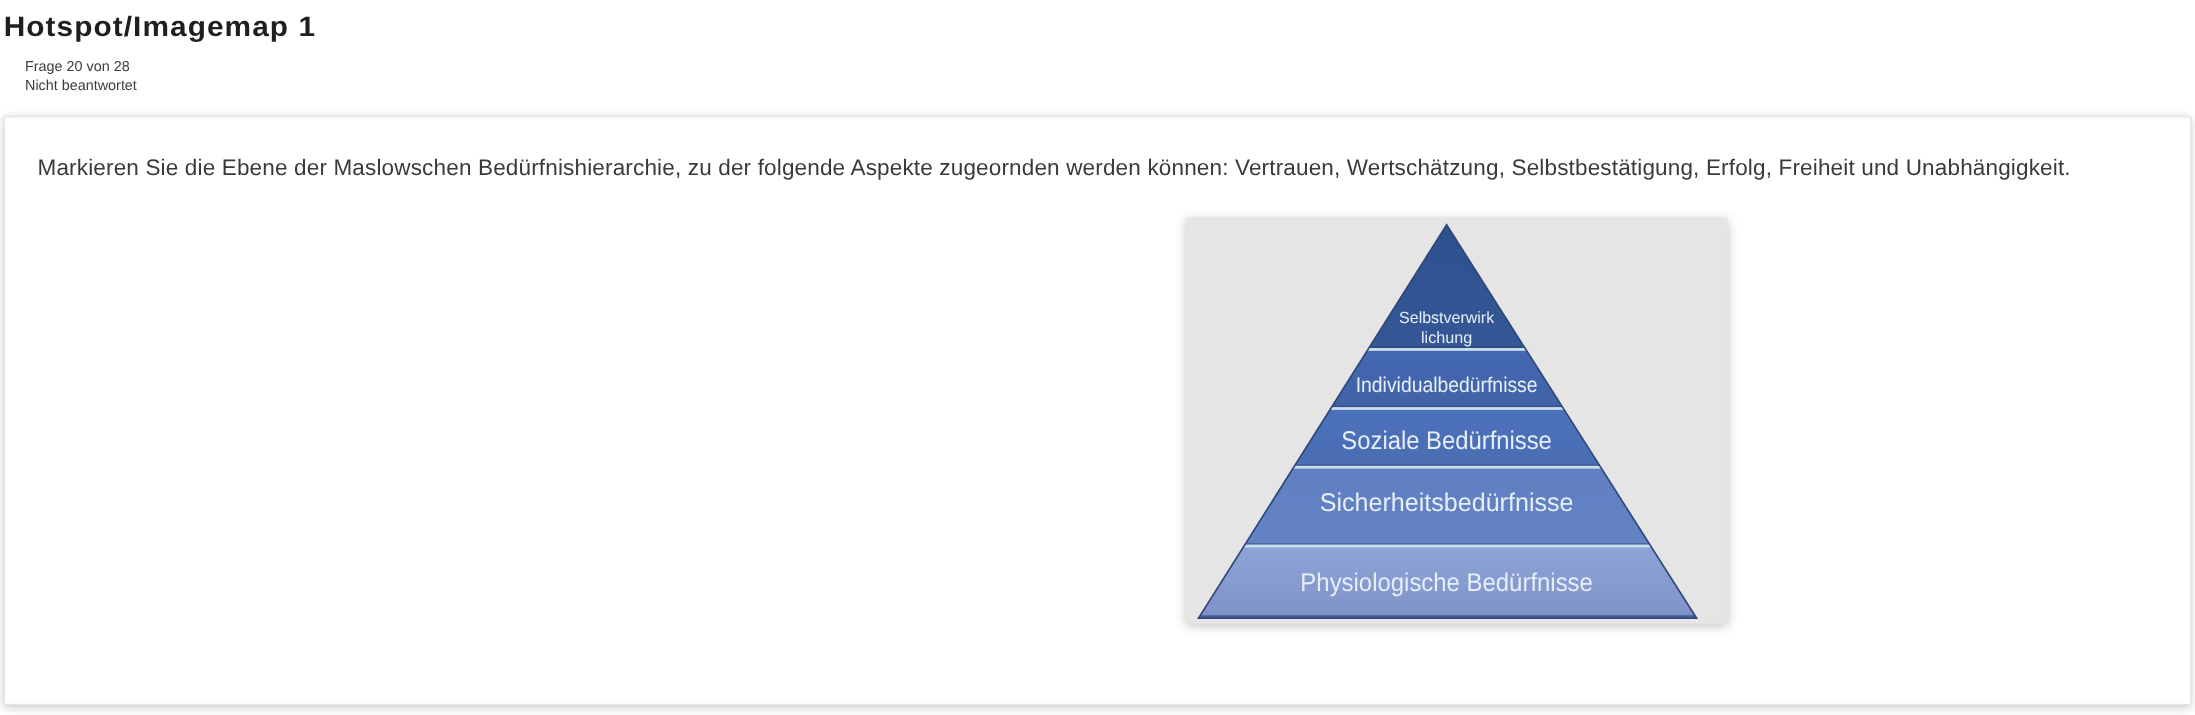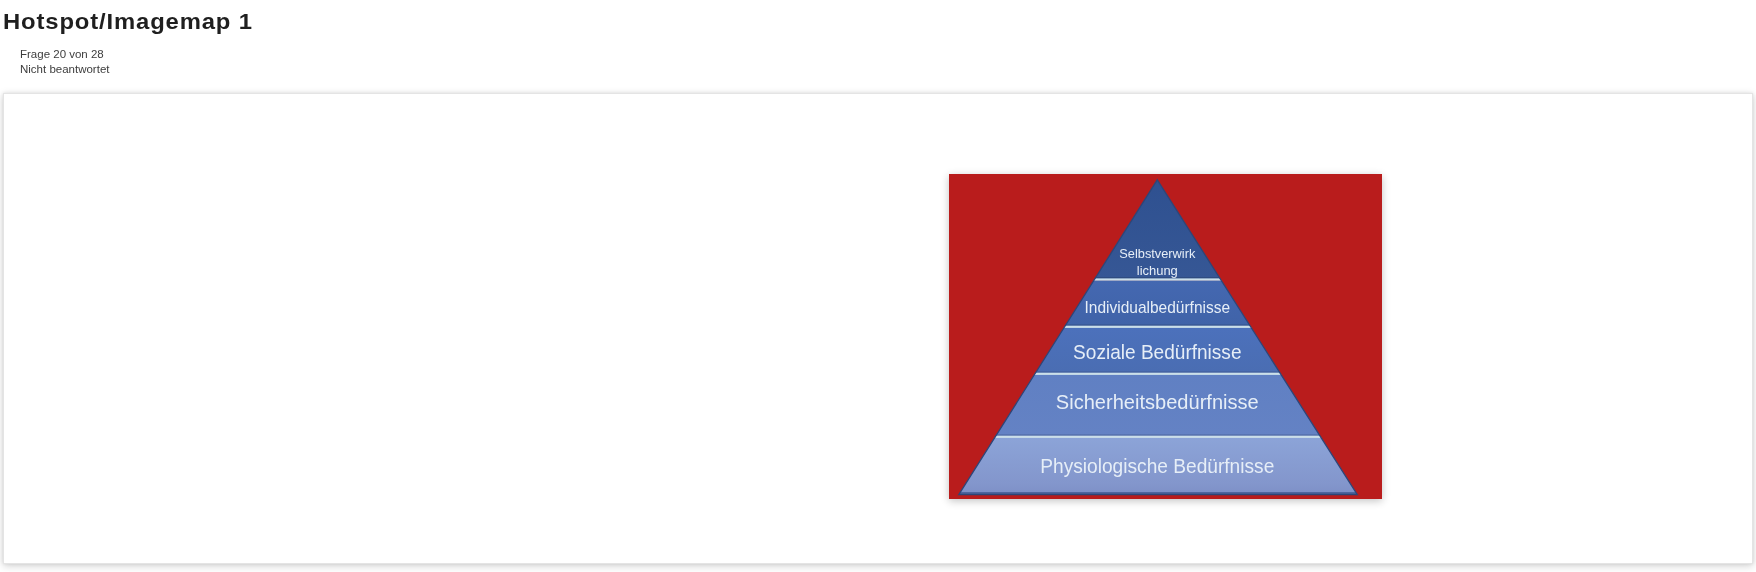--- a/index.html
+++ b/index.html
@@ -1,27 +1,28 @@
 <!DOCTYPE html>
 <html><head>
 <meta charset="utf-8">
 <style>
   html,body{margin:0;padding:0;}
   body{width:1756px;height:572px;background:#ffffff;font-family:"Liberation Sans",sans-serif;position:relative;overflow:hidden;}
   .h1{position:absolute;left:3px;top:9px;font-size:22.5px;font-weight:bold;color:#1f1f1f;letter-spacing:0.8px;transform:scaleX(1.06);transform-origin:0 0;white-space:nowrap;}
   .meta{position:absolute;left:20px;top:47px;font-size:11.5px;color:#3d3d3d;line-height:14.7px;}
   .card{position:absolute;left:3px;top:93px;width:1748px;height:469px;background:#ffffff;border:1px solid #e4e4e4;box-shadow:0 2px 8px rgba(0,0,0,0.18),0 0 3px rgba(0,0,0,0.08);}
   .question{position:absolute;left:26px;top:29.5px;font-size:18px;color:#3a3a3a;letter-spacing:0.13px;}
-  .imgbox{position:absolute;left:945px;top:80px;width:433px;height:325px;background:#b91c1c;box-shadow:0 2px 8px rgba(0,0,0,0.24);}
+  .imgbox{position:absolute;left:945px;top:80px;width:433px;height:325px;background:#e5e5e5;box-shadow:0 2px 8px rgba(0,0,0,0.24);}
 </style>
 </head>
 <body>
   <div class="h1">Hotspot/Imagemap 1</div>
   <div class="meta">Frage 20 von 28<br>Nicht beantwortet</div>
   <div class="card">
+    <div class="question">Markieren Sie die Ebene der Maslowschen Bedürfnishierarchie, zu der folgende Aspekte zugeornden werden können: Vertrauen, Wertschätzung, Selbstbestätigung, Erfolg, Freiheit und Unabhängigkeit.</div>
     <div class="imgbox">
       <svg width="433" height="325" viewBox="0 0 433 325" xmlns="http://www.w3.org/2000/svg">
         <defs>
           <linearGradient id="g1" x1="0" y1="0" x2="0" y2="1">
             <stop offset="0" stop-color="#2e5090"></stop>
             <stop offset="1" stop-color="#365795"></stop>
           </linearGradient>
           <linearGradient id="g2" x1="0" y1="0" x2="0" y2="1">
             <stop offset="0" stop-color="#4468b1"></stop>
             <stop offset="1" stop-color="#4063a8"></stop>

